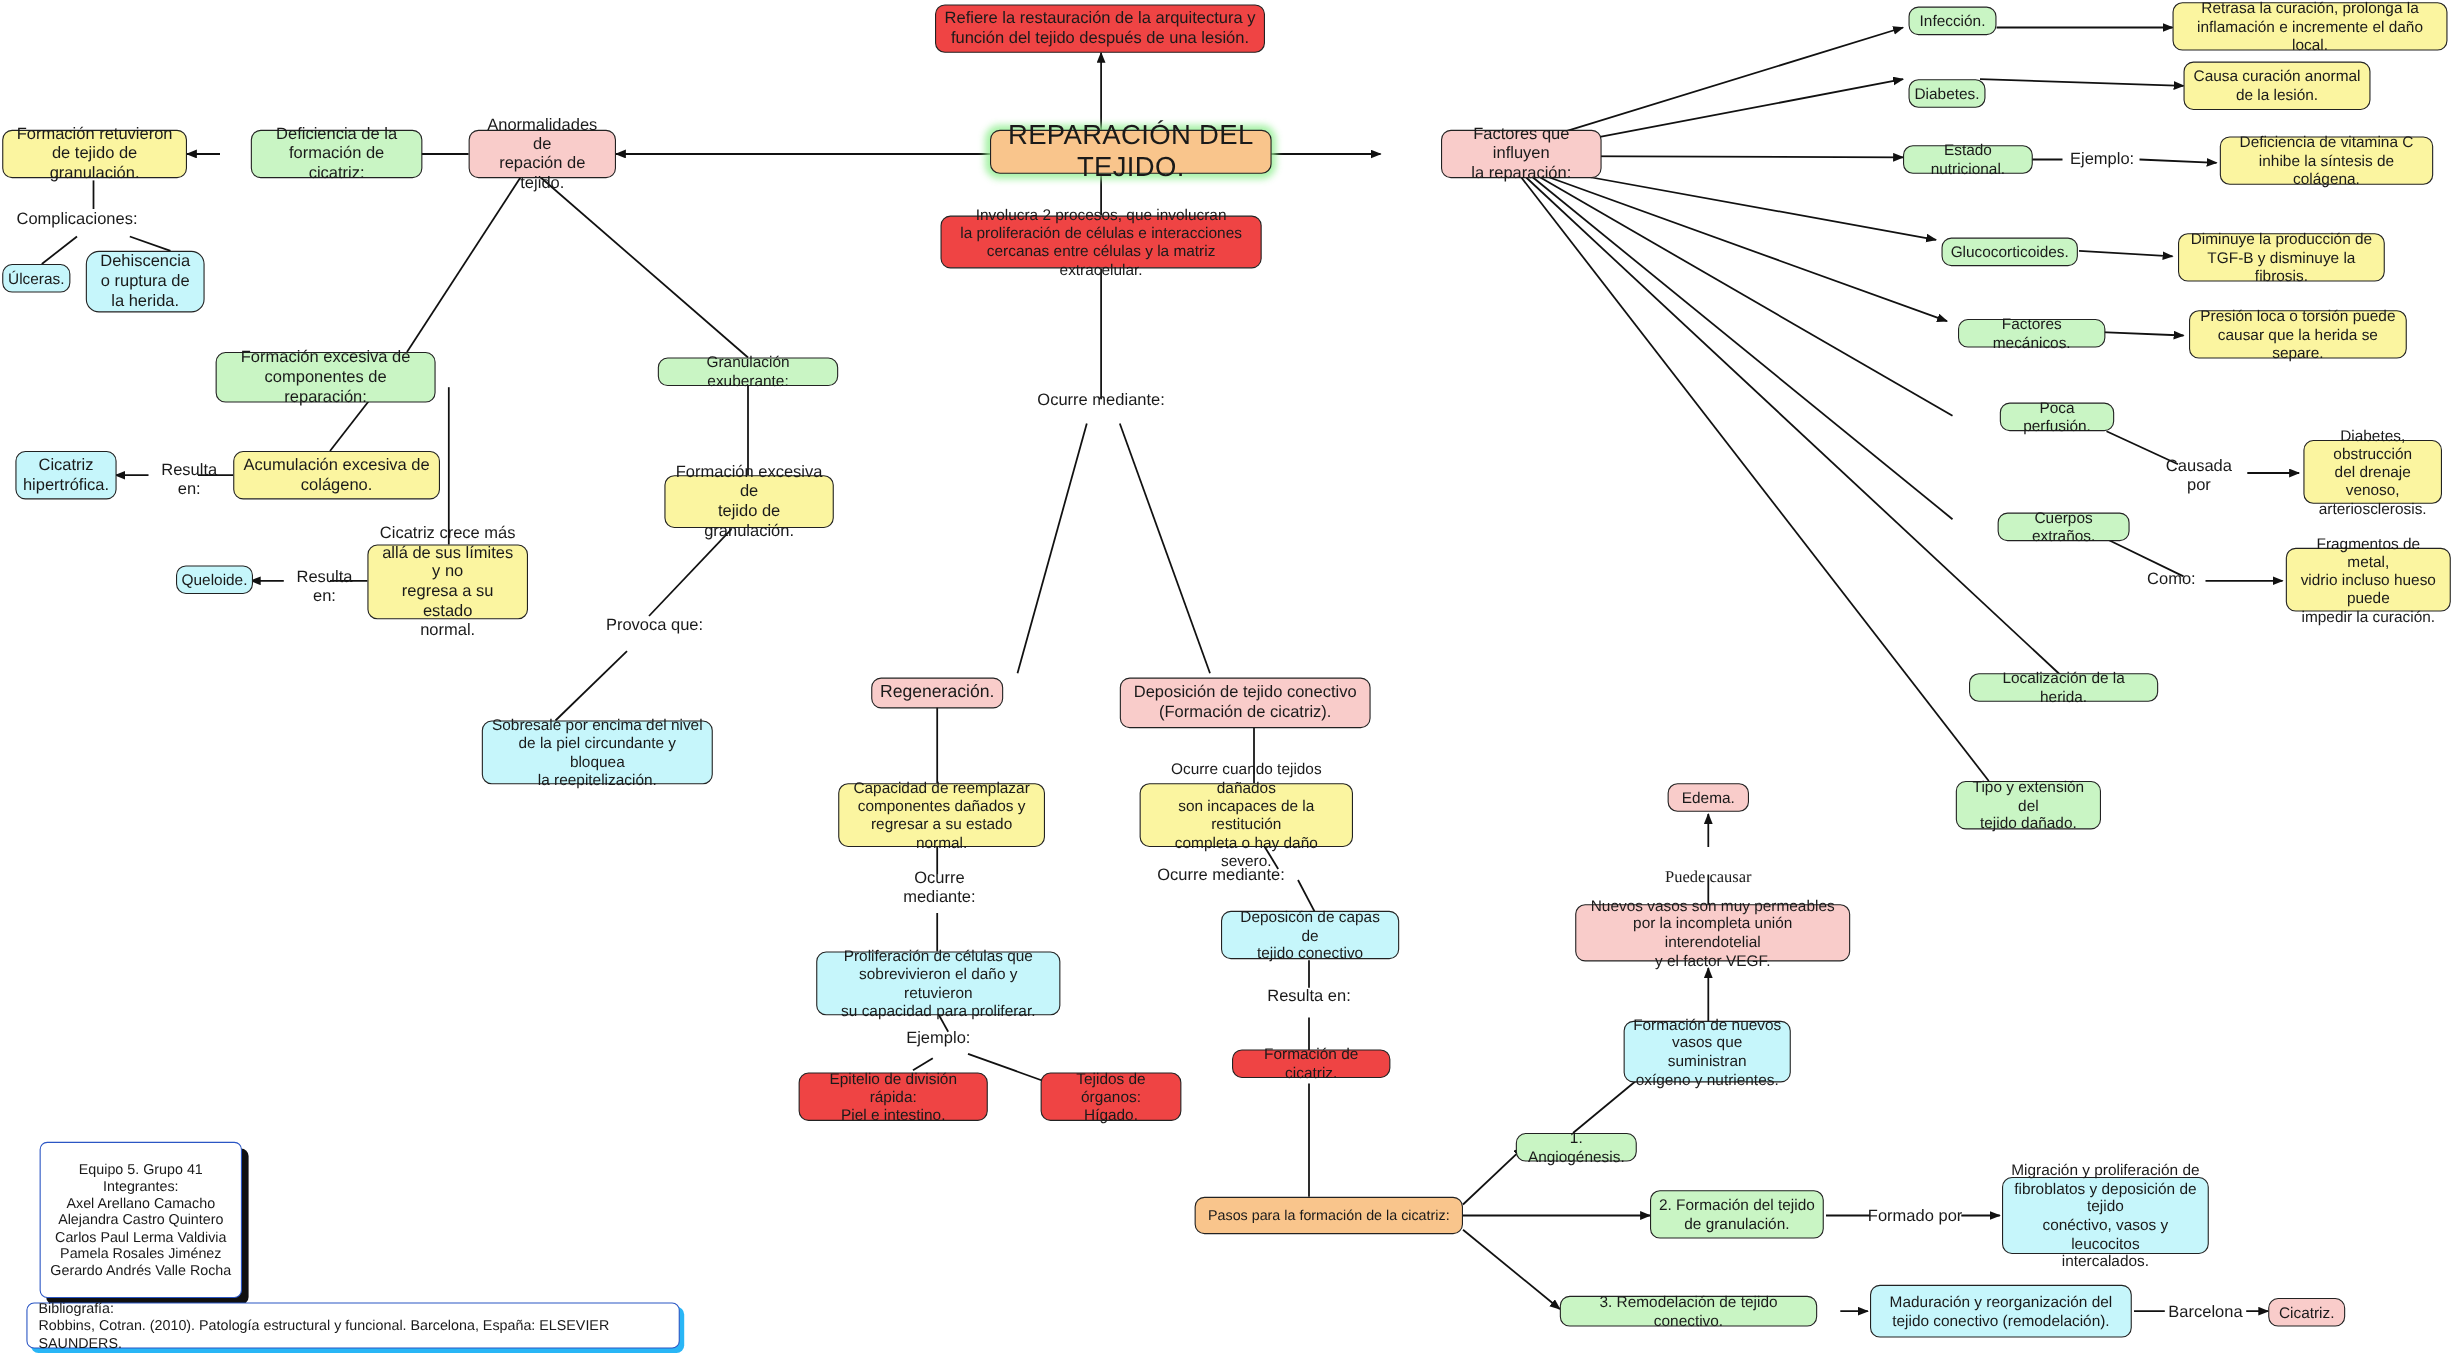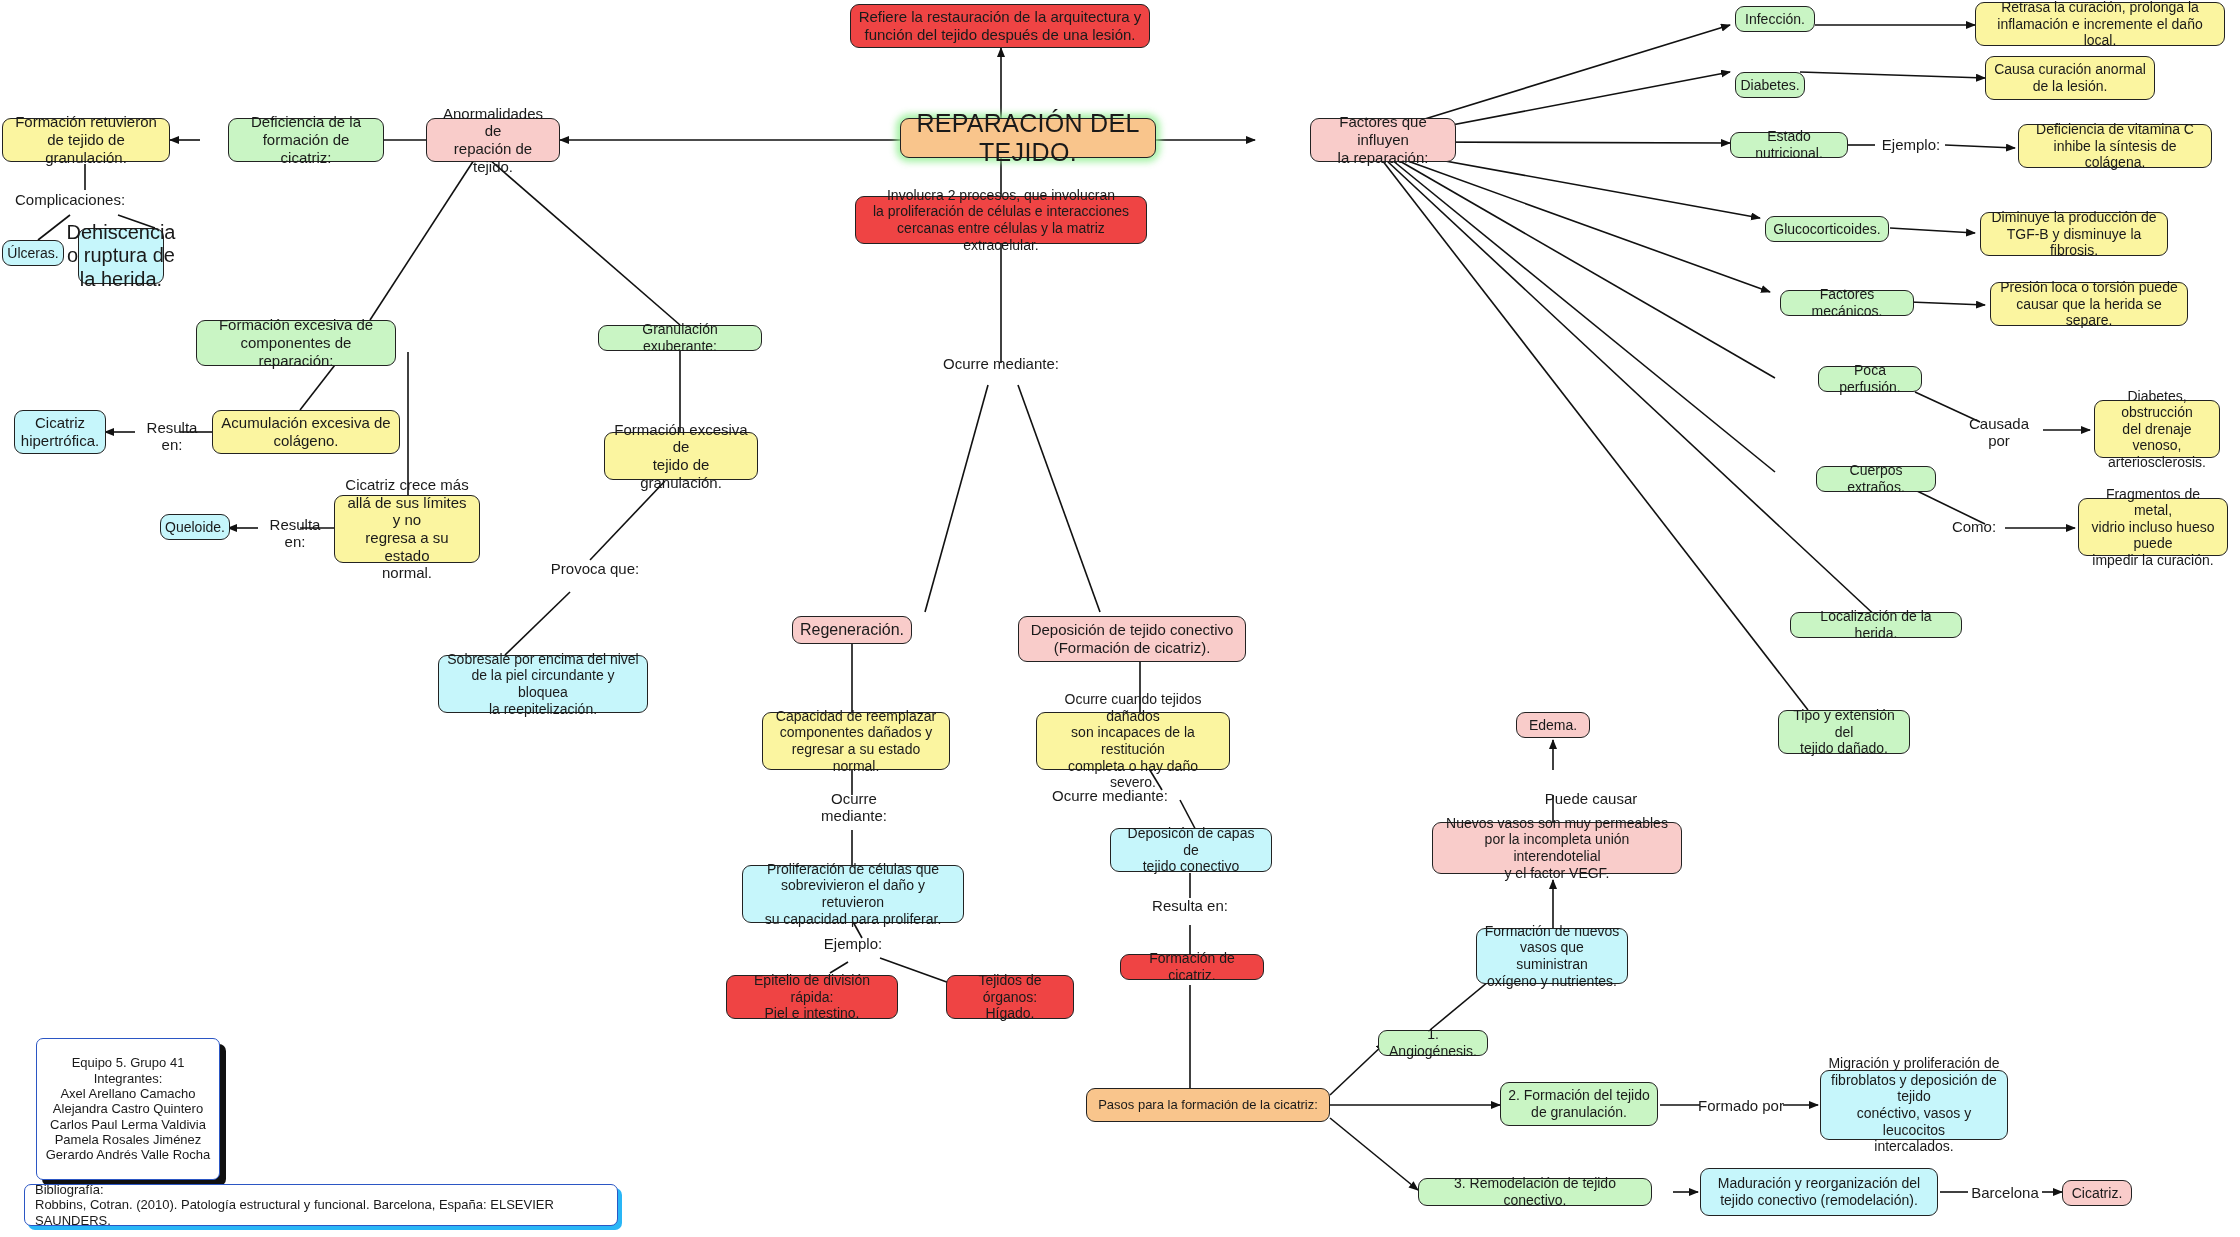--- a/index.html
+++ b/index.html
@@ -198,21 +198,21 @@
   <div class="node n-green" style="left:228px; top:118px; width:156px; height:44px; font-size:15px;">Deficiencia de la
 formación de cicatriz:</div>
 
   <div class="node n-yellow" style="left:2px; top:118px; width:168px; height:44px; font-size:15px;">Formación retuvieron
 de tejido de granulación.</div>
 
   <div class="label" style="left:15px; top:191px; width:140px; text-align:left;">Complicaciones:</div>
 
   <div class="node n-blue" style="left:2px; top:240px; width:62px; height:26px; font-size:14px;">Úlceras.</div>
 
-  <div class="node n-blue" style="left:78px; top:228px; width:86px; height:56px; font-size:20px;">Dehiscencia
+  <div class="node n-blue" style="left:78px; top:228px; width:108px; height:56px; font-size:15px;border-radius:12px;">Dehiscencia
 o ruptura de
 la herida.</div>
 
   <div class="node n-green" style="left:196px; top:320px; width:200px; height:46px; font-size:15px;">Formación excesiva de
 componentes de reparación:</div>
 
   <div class="node n-yellow" style="left:212px; top:410px; width:188px; height:44px; font-size:15px;">Acumulación excesiva de
 colágeno.</div>
 
   <div class="label" style="left:137px; top:419px; width:70px;">Resulta
@@ -326,21 +326,21 @@
   <div class="node n-green" style="left:1378px; top:1030px; width:110px; height:26px; font-size:14px;">1. Angiogénesis.</div>
 
   <div class="node n-blue" style="left:1476px; top:928px; width:152px; height:56px; font-size:14px;">Formación de nuevos
 vasos que suministran
 oxígeno y nutrientes.</div>
 
   <div class="node n-pink" style="left:1432px; top:822px; width:250px; height:52px; font-size:14px;">Nuevos vasos son muy permeables
 por la incompleta unión interendotelial
 y el factor VEGF.</div>
 
-  <div class="label" style="left:1528px; top:790px; width:126px;">Puede causar</div>
+  <div class="label" style="left:1490px; top:790px; width:126px;font-family:Liberation Serif, serif;">Puede causar</div>
 
   <div class="node n-pink" style="left:1516px; top:712px; width:74px; height:26px; font-size:14px;">Edema.</div>
 
   <div class="node n-green" style="left:1500px; top:1082px; width:158px; height:44px; font-size:14px;">2. Formación del tejido
 de granulación.</div>
 
   <div class="label" style="left:1688px; top:1097px; width:106px;">Formado por</div>
 
   <div class="node n-blue" style="left:1820px; top:1070px; width:188px; height:70px; font-size:14px;">Migración y proliferación de
 fibroblatos y deposición de tejido

